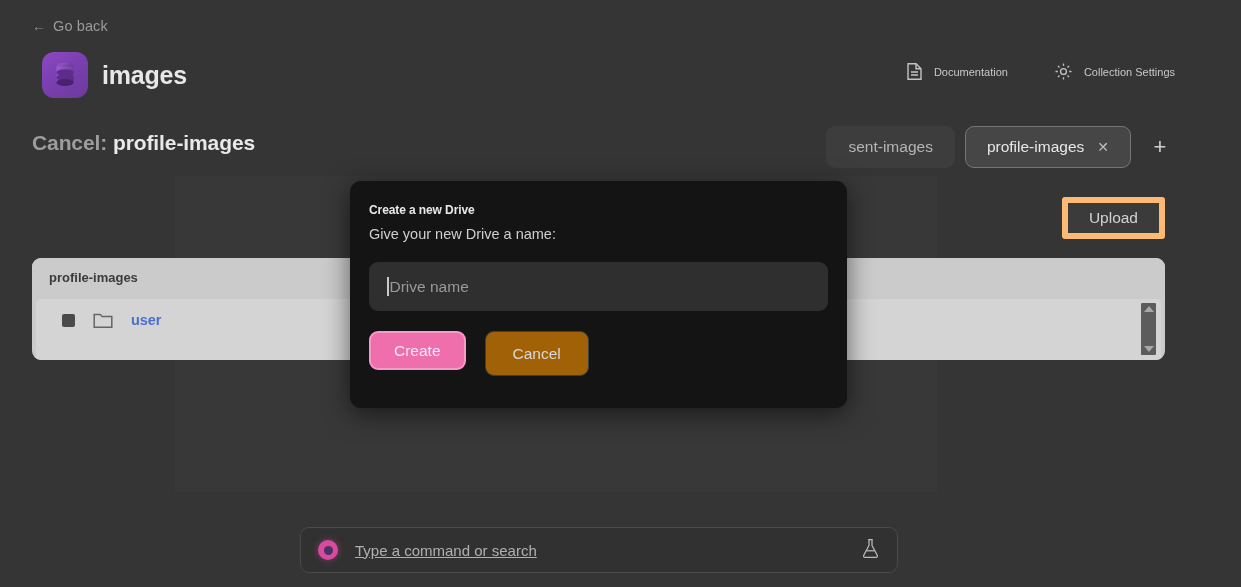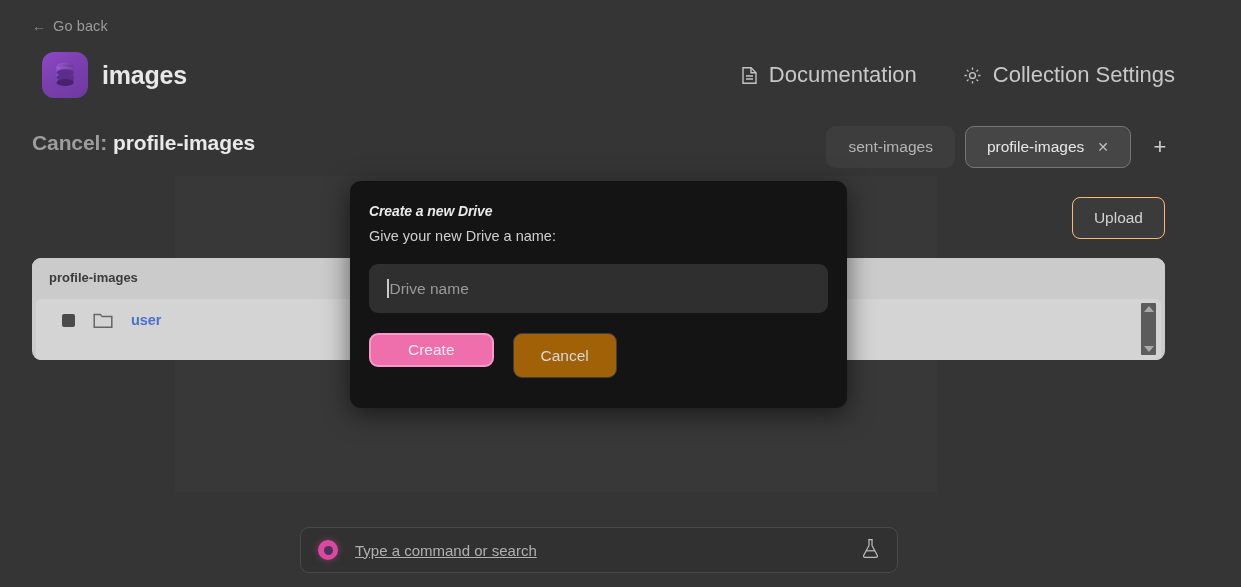--- a/index.html
+++ b/index.html
@@ -26,21 +26,21 @@
   .logo {
     width: 46px; height: 46px; border-radius: 12px;
     background: linear-gradient(145deg, #8d49c4 0%, #7b3fb0 45%, #6d3a9d 100%);
     display: flex; align-items: center; justify-content: center;
   }
   .brand-name { font-size: 25px; font-weight: bold; color: #e8e8e8; letter-spacing: -.2px; }
 
   .hdr-actions { position: absolute; right: 76px; top: 10px; display: flex; align-items: center; gap: 46px; }
   .hdr-link {
     display: flex; align-items: center; gap: 11px;
-    font-size: 22px; color: #c8c8c8; cursor: pointer;
+    font-size: 11px; color: #c8c8c8; cursor: pointer;
   }
   .hdr-link svg { display: block; }
 
   
   .drive-row { position: absolute; left: 0; top: 126px; width: 1241px; height: 46px; }
   .drive-title {
     position: absolute; left: 32px; top: 5px;
     font-size: 21px; font-weight: bold; letter-spacing: -.1px;
   }
   .drive-title .lbl { color: #9d9d9d; }
@@ -64,22 +64,22 @@
   
   .backdrop {
     position: absolute; left: 175px; top: 176px;
     width: 762px; height: 316px;
     background: rgba(255,255,255,0.014);
   }
 
   
   .upload-btn {
     position: absolute; right: 76px; top: 197px;
-    height: 42px; padding: 0 21px; border-radius: 8px;
-    background: #3b3b3b; border: 1px solid #fdba74;
+    height: 42px; padding: 0 21px; border-radius: 3px;
+    background: #3b3b3b; border: 6px solid #fdba74;
     display: flex; align-items: center; justify-content: center;
     font-size: 15.5px; color: #d2d2d2; cursor: pointer;
   }
 
   
   .file-panel {
     position: absolute; left: 32px; top: 258px;
     width: 1133px; height: 102px;
     background: #cbcbcb; border-radius: 9px; overflow: hidden;
   }
@@ -112,32 +112,32 @@
   .vs-dn { border-top: 6px solid #a8a8a8; }
 
   
   .modal {
     position: absolute; left: 350px; top: 181px;
     width: 497px; height: 227px;
     background: #141414; border-radius: 11px;
     box-shadow: 0 6px 26px rgba(0,0,0,.55);
     padding: 22px 19px 0 19px;
   }
-  .modal-title { font-size: 14px; font-weight: bold; color: #e9e9e9; letter-spacing: -.1px; font-style: italic; }
+  .modal-title { font-size: 12px; font-weight: bold; color: #e9e9e9; letter-spacing: -.1px; }
   .modal-sub { margin-top: 9px; font-size: 14.5px; color: #cfcfcf; }
   .modal-input {
     margin-top: 20px; height: 49px; border-radius: 9px;
     background: #2f2f2f; display: flex; align-items: center;
     padding: 0 18px; cursor: text; position: relative;
   }
   .caret { width: 1.5px; height: 19px; background: #c9c9c9; margin-right: 1px; }
   .ph { font-size: 15.5px; color: #9a9a9a; }
   .modal-btns { margin-top: 20px; display: flex; gap: 19px; }
   .btn-create {
-    height: 34px; padding: 0 37px; border-radius: 9px;
+    height: 39px; padding: 0 23px; border-radius: 9px;
     background: #ef6fad; border: 2px solid #f79ac9;
     display: flex; align-items: center; justify-content: center;
     font-size: 15.5px; color: #ffe9f3; cursor: pointer;
   }
   .btn-cancel {
     height: 45px; padding: 8px 27px; border-radius: 9px;
     background: #a16207; border: 1px solid #3e3e3e;
     display: flex; align-items: center; justify-content: center;
     font-size: 15.5px; color: #d8d8d8; cursor: pointer;
   }

